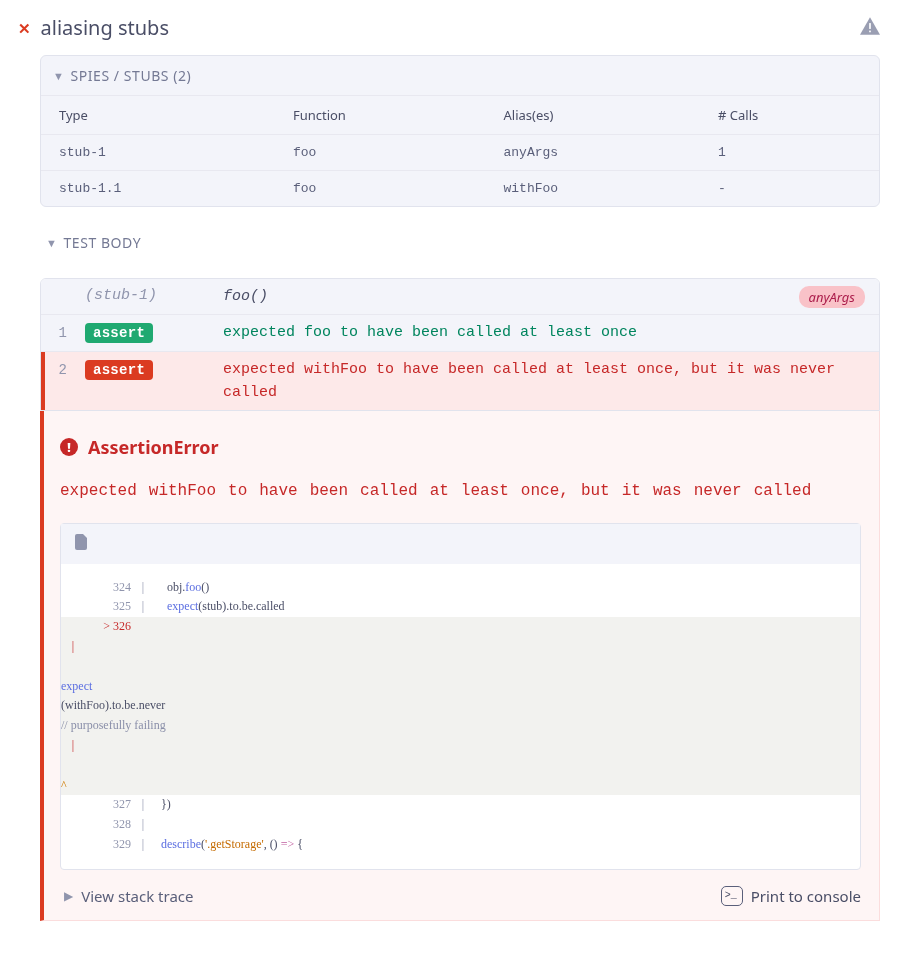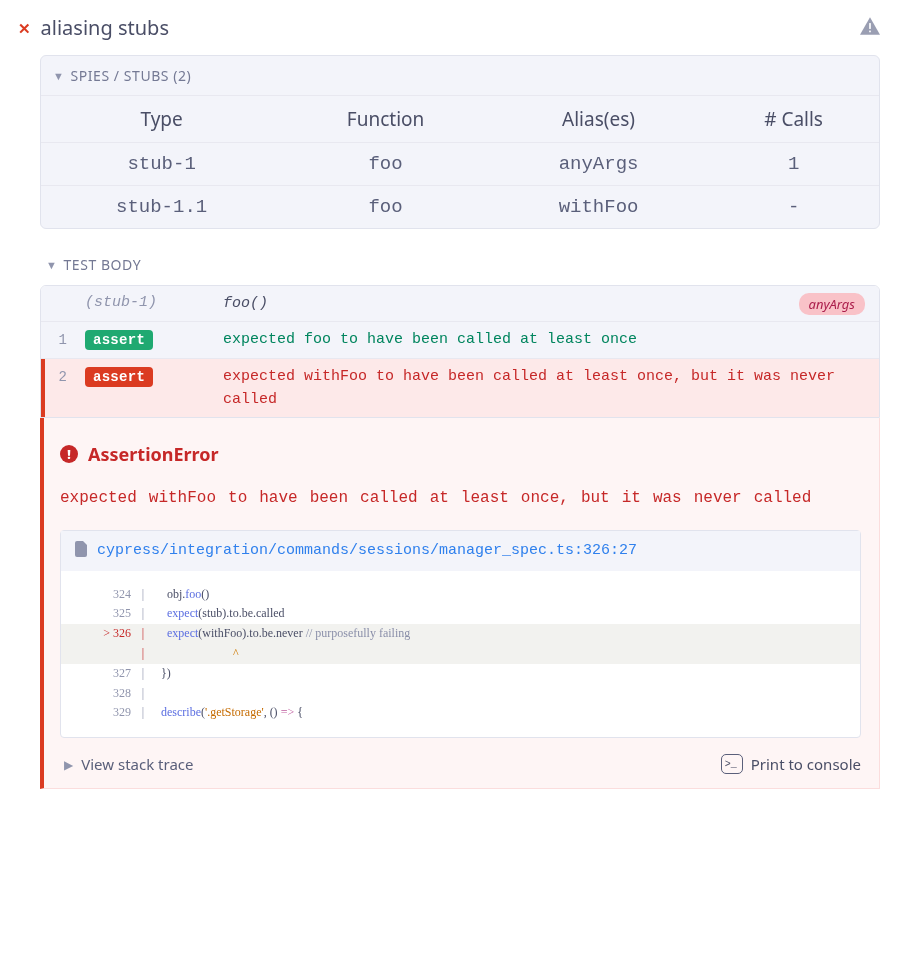--- a/index.html
+++ b/index.html
@@ -52,41 +52,41 @@
     display: flex; align-items: center; gap: 6px;
     padding: 10px 12px;
     color: var(--gray-500);
     letter-spacing: .04em;
     font-size: 14px;
   }
   .block-header .chev { color: var(--gray-400); font-size: 11px; }
 
   .stubs-table { width: 100%; border-collapse: collapse; }
   .stubs-table th, .stubs-table td {
-    text-align: center;
+    text-align: left;
     padding: 10px 14px 10px 18px;
     border-top: 1px solid var(--border-light);
     font-family: var(--mono);
     color: var(--gray-600);
     font-weight: 400;
-    font-size: 19px;
+    font-size: 13px;
   }
   .stubs-table th { color: var(--gray-700); font-family: var(--sans); }
   .dash-red { color: var(--red-500); }
 
   .test-header {
     display: flex; align-items: center; gap: 6px;
     padding: 8px 4px 10px 28px;
     color: var(--gray-500);
     letter-spacing: .04em;
     font-size: 14px;
   }
   .test-header .chev { color: var(--gray-400); font-size: 11px; }
 
-  .cmd-list { margin: 1px 0 0 22px; border: 1px solid var(--border); border-radius: 6px 6px 0 0; overflow: hidden; }
+  .cmd-list { margin: 16px 0 0 22px; border: 1px solid var(--border); border-radius: 6px 6px 0 0; overflow: hidden; }
   .cmd-row {
     display: flex; align-items: flex-start;
     padding: 6px 14px 6px 8px;
     font-family: var(--mono);
     font-size: 15px;
     gap: 18px;
   }
   .cmd-row.gray { background: var(--gray-50); border-bottom: 1px solid var(--border-light); }
   .cmd-row.pink { background: var(--red-50); border-left: 4px solid var(--red-500); padding-left: 4px; }
   .num-col { width: 18px; text-align: right; color: var(--gray-400); font-size: 14px; padding-top: 4px; flex-shrink:0; }
@@ -131,21 +131,21 @@
   .src-block { border: 1px solid var(--border); background: #fff; border-radius: 4px; }
   .src-head {
     background: var(--gray-50);
     padding: 10px 14px;
     display: flex; align-items: center; gap: 8px;
   }
   .file-ic { color: var(--gray-400); }
   .src-link { color: var(--blue-500); font-family: var(--mono); font-size: 15px; }
   .code { padding: 14px 0; font-family: Liberation Serif, serif; font-size: 12px; line-height: 1.65; overflow: hidden; }
   .code-row { display: flex; white-space: pre; }
-  .code-row.hl { background: #f2f2ef; }
+  .code-row.hl { background: #f2f2ef; flex-direction: column; }
   .cg { width: 70px; text-align: right; color: var(--gray-400); flex-shrink: 0; }
   .cg.err { color: var(--red-600); }
   .pipe { width: 24px; text-align: center; color: var(--gray-400); flex-shrink: 0; }
   .pipe.err { color: var(--red-600); }
   .orange { color: #cf7a00; }
   .c-fn { color: #5b6ee1; }
   .c-kw { color: #c060a1; }
   .c-cm { color: #8a8fa9; }
   .c-str { color: #c56b00; }
 
@@ -245,21 +245,20 @@
     </div>
     <div class="error-text">expected withFoo to have been called at least once, but it was never called</div>
 
     <div class="src-block">
       <div class="src-head">
         <span class="file-ic">
           <svg width="14" height="16" viewBox="0 0 14 16">
               <path fill="currentColor" d="M2 0h6l4 4v10a2 2 0 0 1-2 2H2a2 2 0 0 1-2-2V2a2 2 0 0 1 2-2z"></path>
             </svg>
         </span>
-        <span class="src-link">cypress/integration/commands/sessions/manager_spec.ts:326:27</span>
       </div>
       <div class="code">
         <div class="code-row"><span class="cg">324</span><span class="pipe">|</span><span>    </span><span>obj.</span><span class="c-fn">foo</span><span>()</span></div>
         <div class="code-row"><span class="cg">325</span><span class="pipe">|</span><span>    </span><span class="c-fn">expect</span><span>(stub).to.be.called</span></div>
         <div class="code-row hl"><span class="cg err"><span>&gt; </span><span>326</span></span><span class="pipe err">|</span><span>    </span><span class="c-fn">expect</span><span>(withFoo).to.be.never </span><span class="c-cm">// purposefully failing</span></div>
         <div class="code-row hl"><span class="cg"></span><span class="pipe err">|</span><span class="orange">                          </span><span class="orange">^</span></div>
         <div class="code-row"><span class="cg">327</span><span class="pipe">|</span><span>  </span><span>})</span></div>
         <div class="code-row"><span class="cg">328</span><span class="pipe">|</span></div>
         <div class="code-row"><span class="cg">329</span><span class="pipe">|</span><span>  </span><span class="c-fn">describe</span><span>(</span><span class="c-str">'.getStorage'</span><span>, () </span><span class="c-kw">=&gt;</span><span> {</span></div>
       </div>

